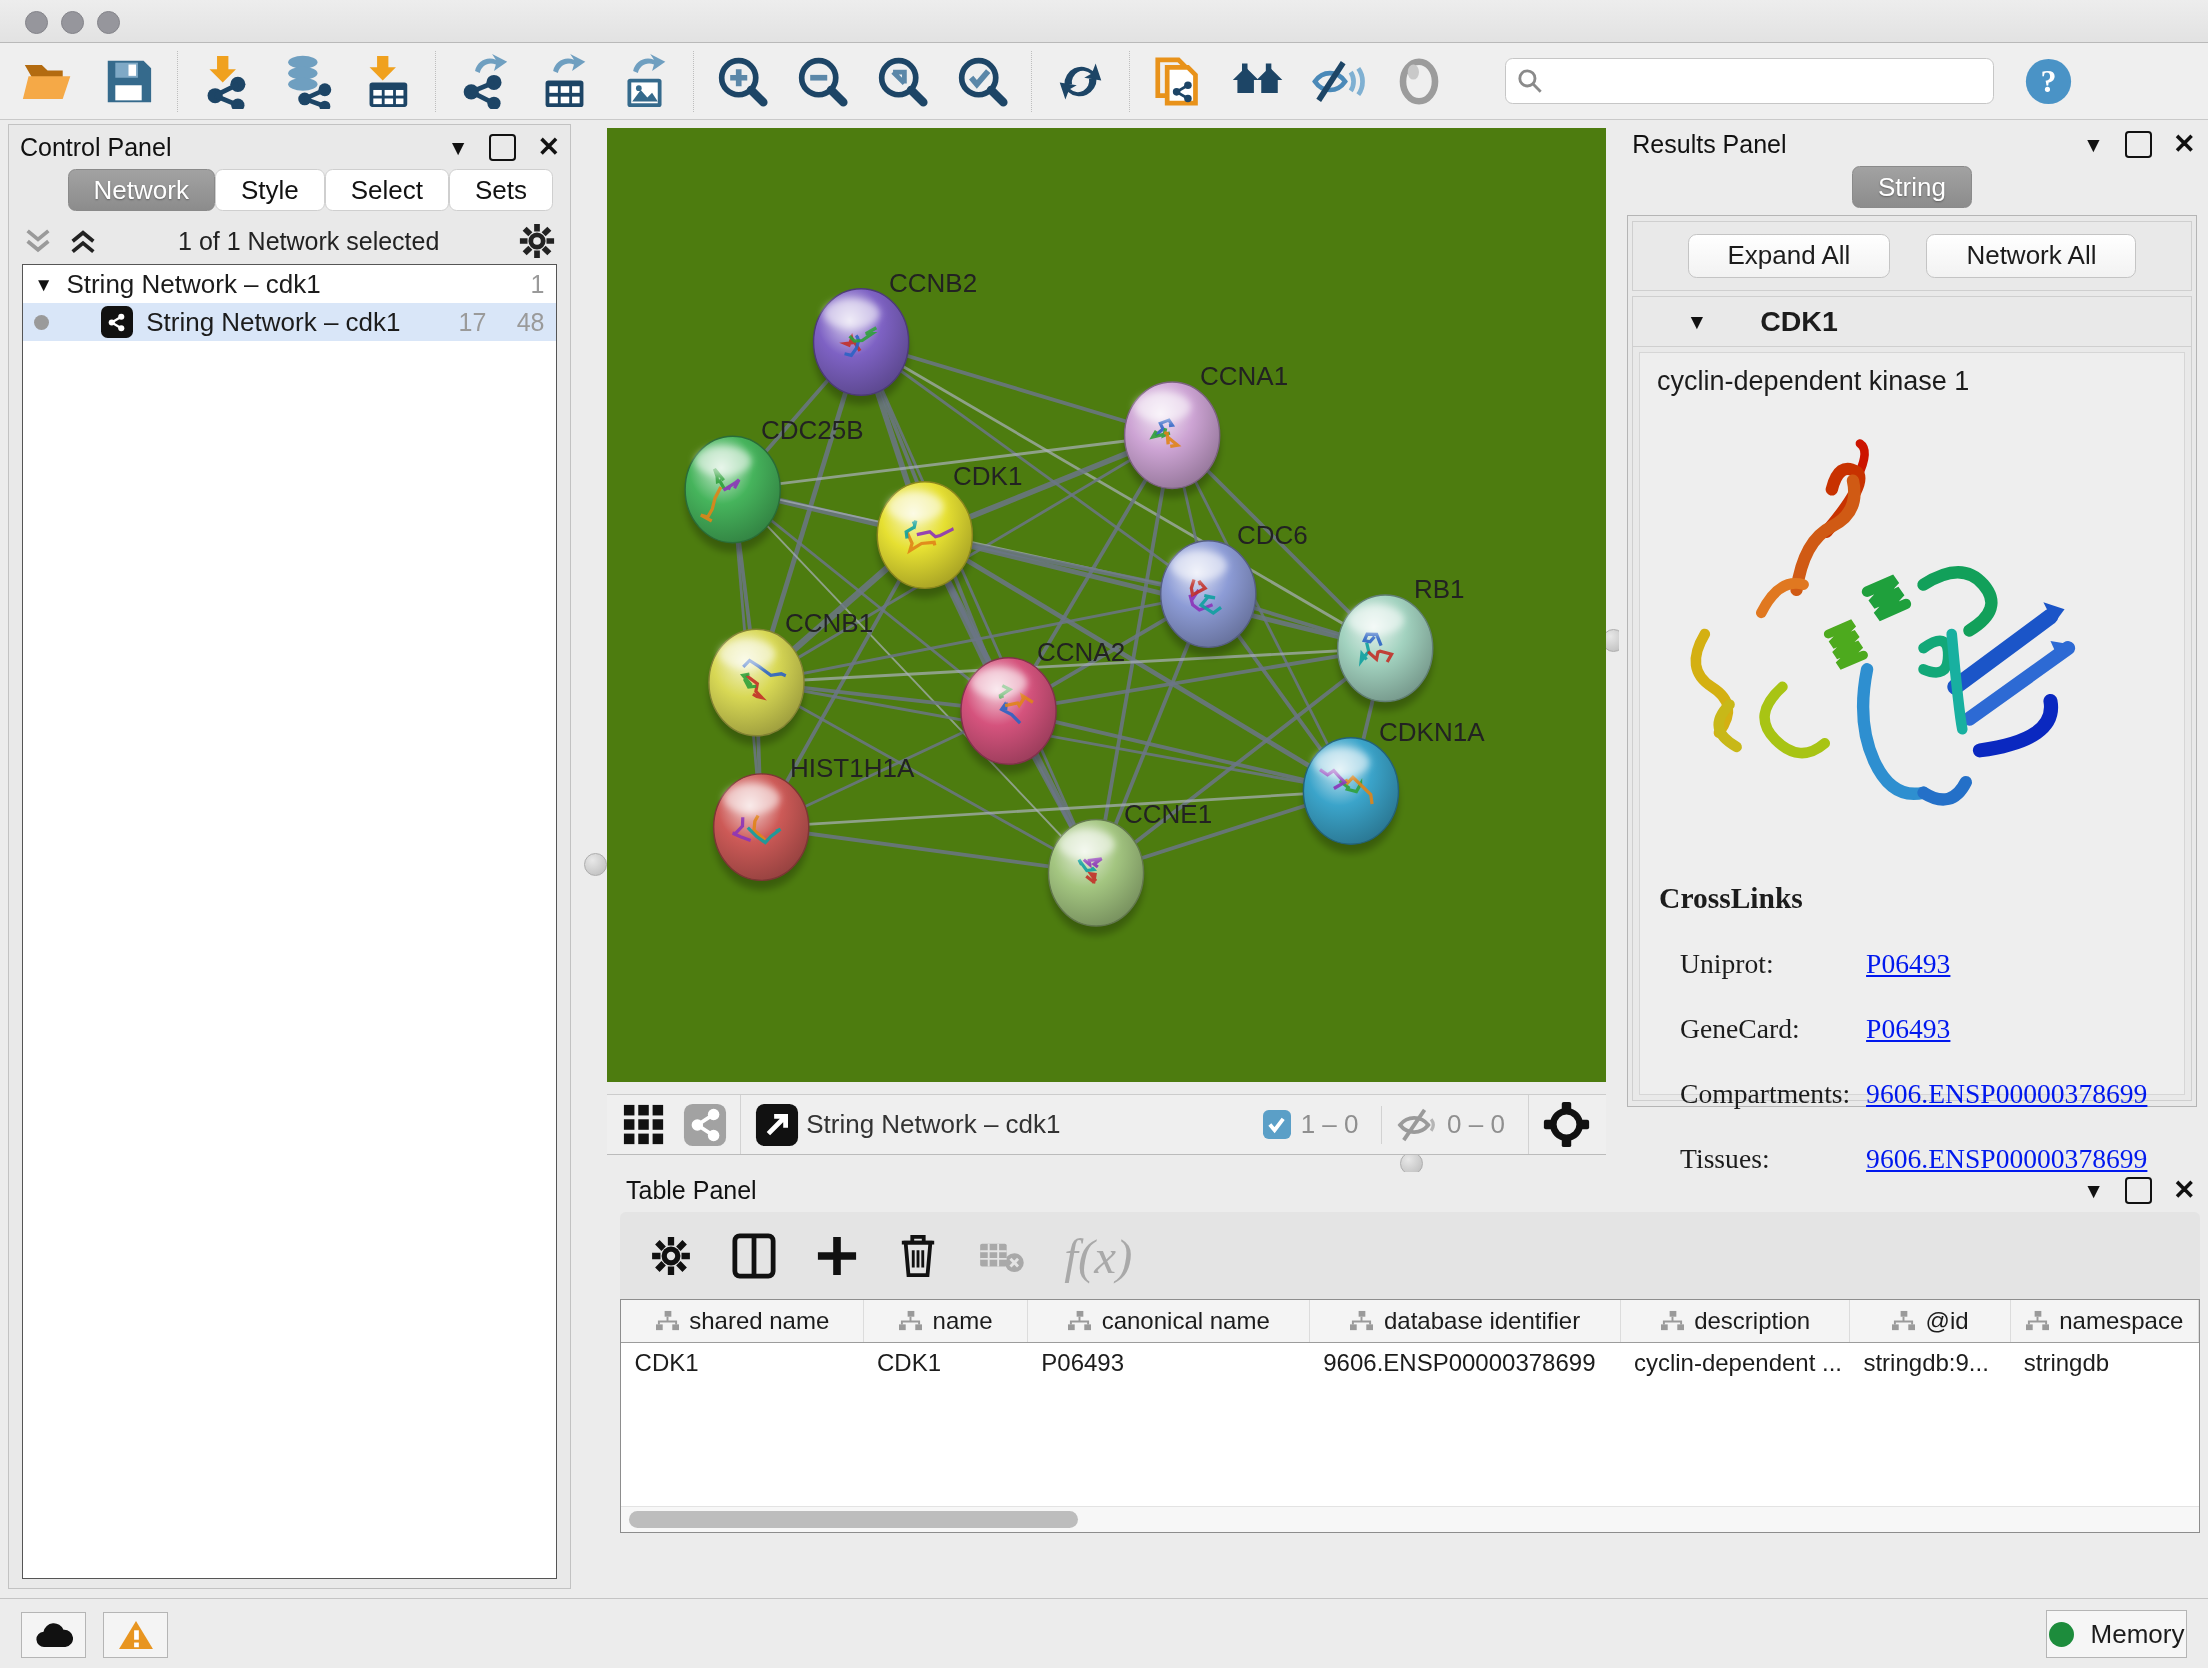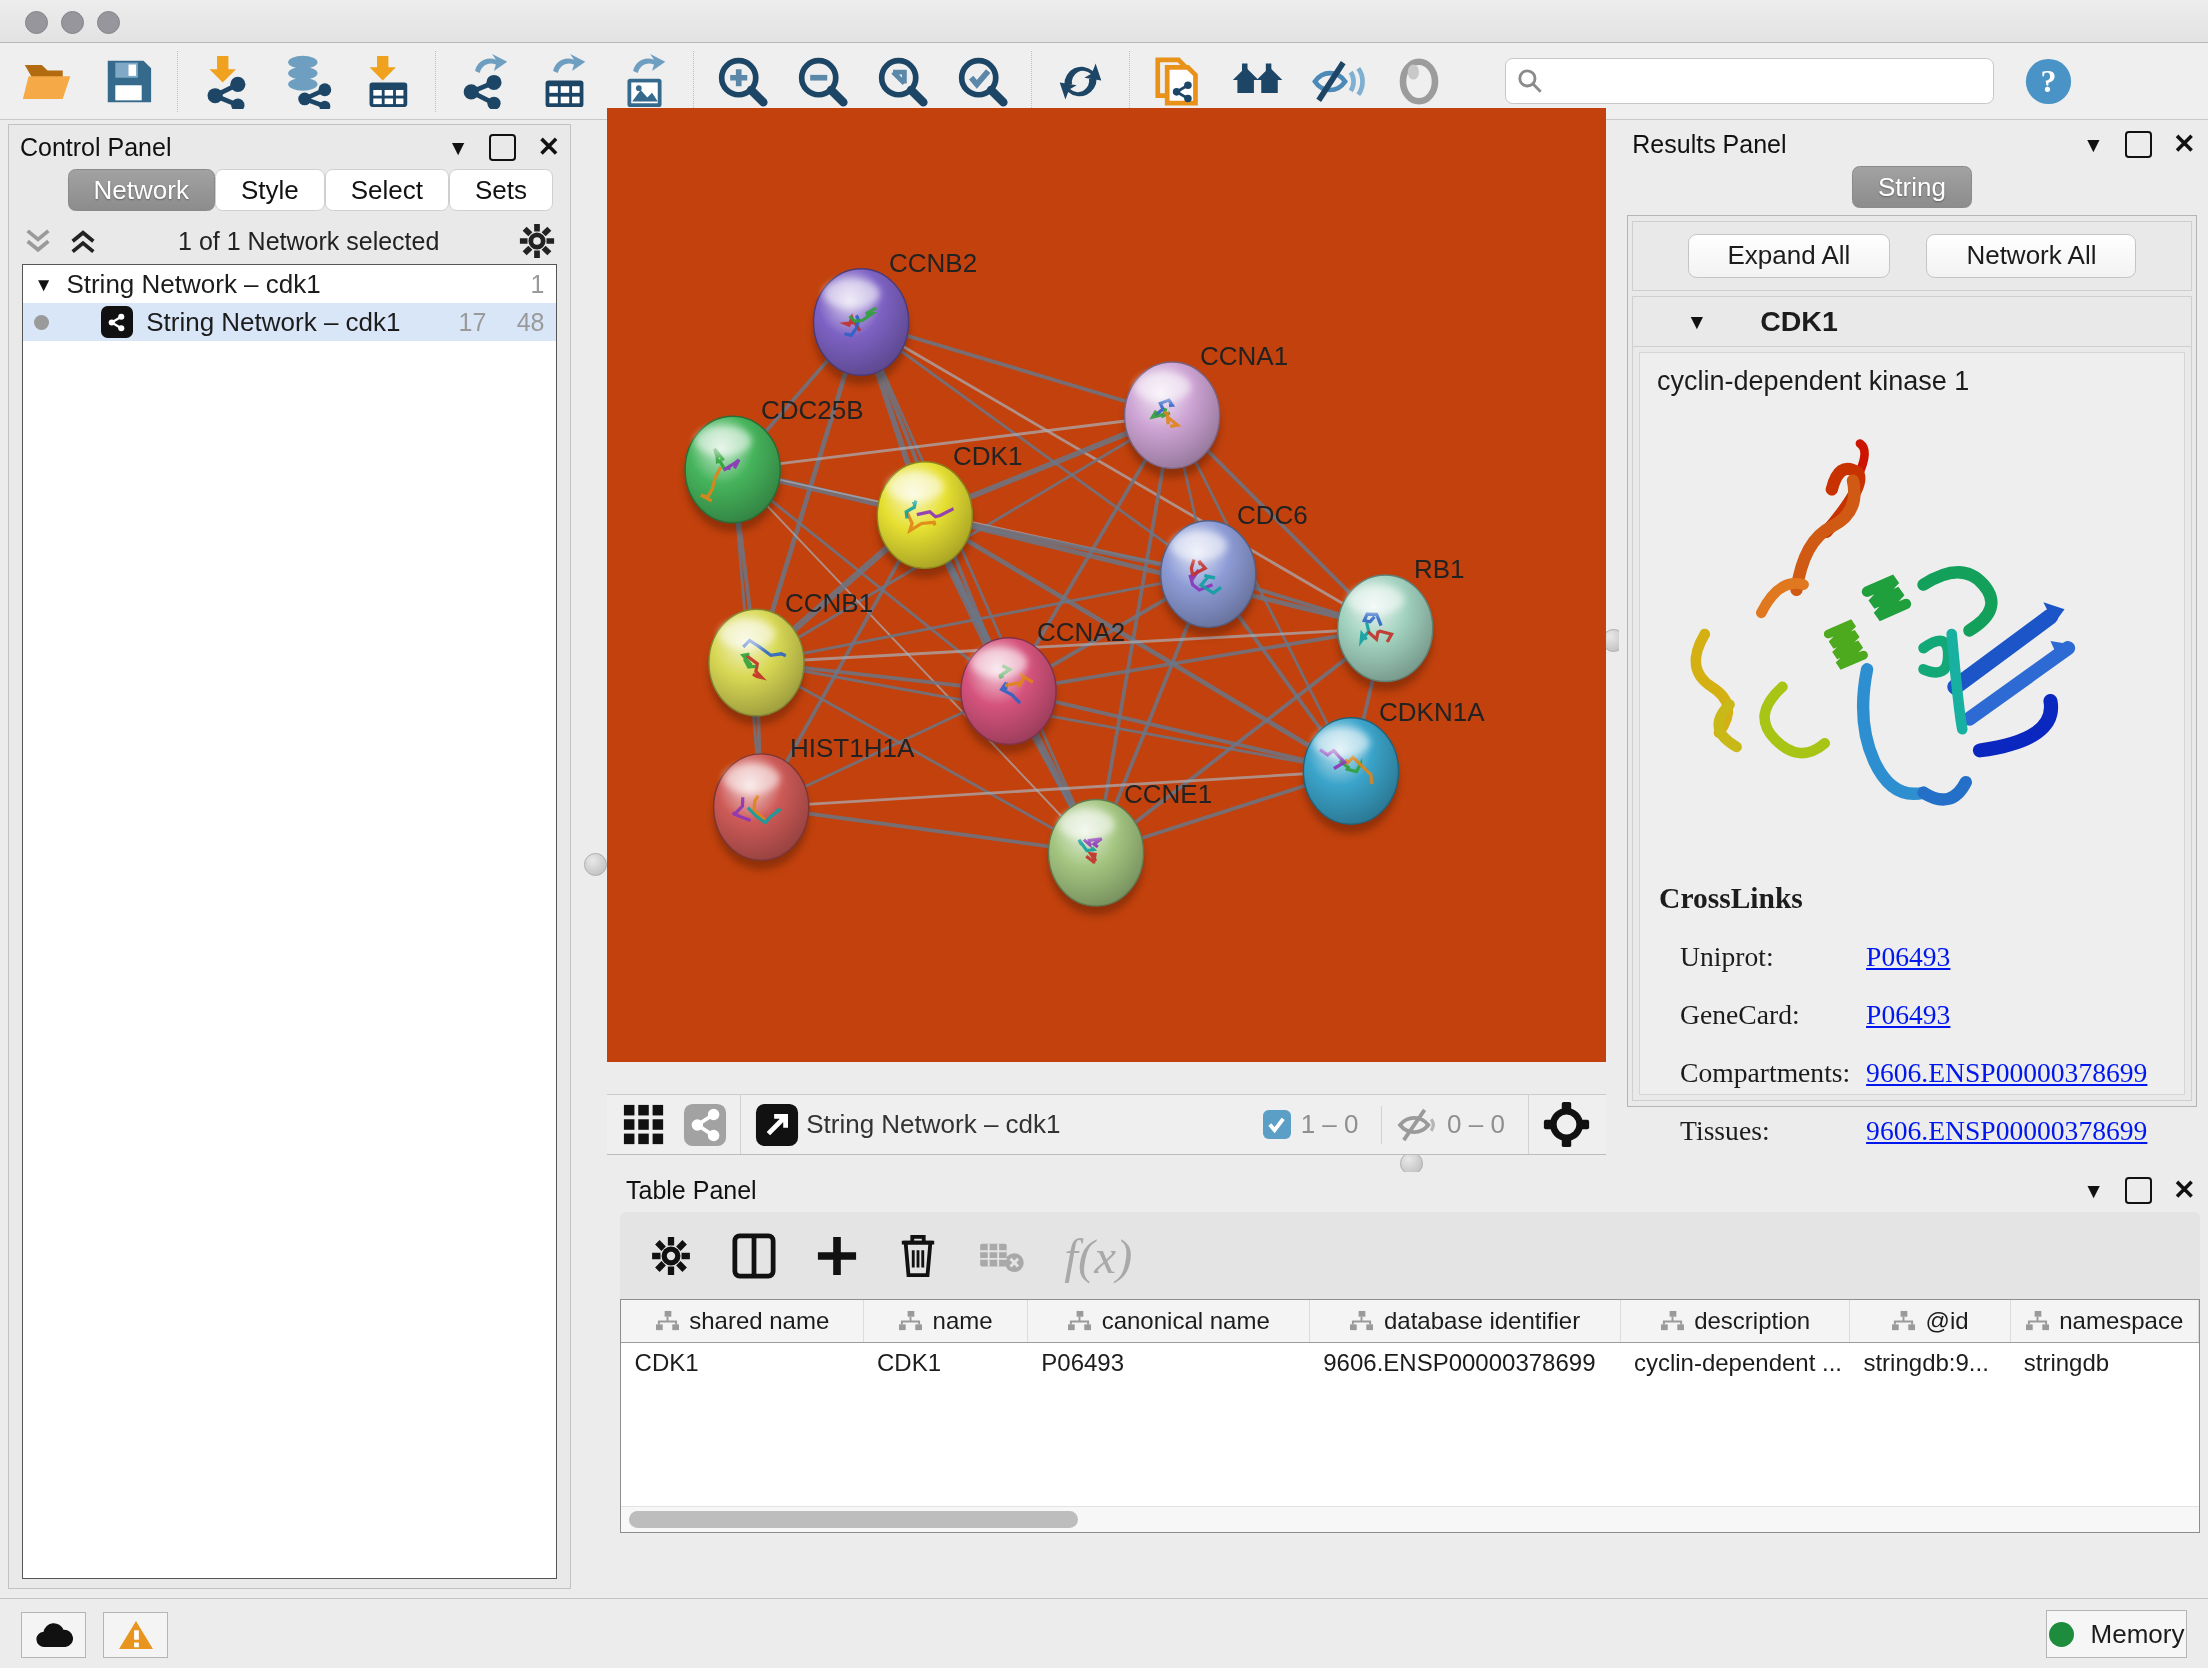--- a/index.html
+++ b/index.html
@@ -47,21 +47,21 @@
   #cp-status .grow{flex:1;text-align:center;font-size:25px;color:#222;}
   #cp-tree{position:absolute;left:13.3px;top:139px;width:533px;bottom:9.5px;background:#fff;
     border:1.9px solid #555;}
   .tree-row{height:38px;display:flex;align-items:center;font-size:26px;gap:13.3px;padding:0 11.4px;}
   .tree-row .cnt{color:#9a9a9a;font-size:25px;}
   .tree-row.sel{background:#d9e6f8;}
   .dot{width:15px;height:15px;border-radius:50%;background:#9a9a9a;}
   .share-badge{width:32px;height:32px;border-radius:6.7px;background:#111;display:flex;
     align-items:center;justify-content:center;}
   
-  #net-view{position:absolute;left:607px;top:108px;width:999px;height:954px;background:#c2410c;}
+  #net-view{position:absolute;left:607px;top:128px;width:999px;height:954px;background:#4d7c0f;}
   #net-svg{position:absolute;left:0;top:0;}
   .node-label{position:absolute;font-size:26px;color:#222;white-space:nowrap;}
   #net-footer{position:absolute;left:607px;top:1094px;width:999px;height:59px;
     background:#efefef;border-top:1px solid #cccccc;border-bottom:1px solid #bbb;
     display:flex;align-items:center;}
   .nf-sep{width:0;height:59px;border-left:1px solid #d2d2d2;margin:0 13.3px;}
   #nf-title{font-size:26px;color:#333;margin-left:7.6px;flex:1;}
   .nf-count{font-size:26px;color:#8f8f8f;margin:0 9.5px;}
   .checkbox{width:28.5px;height:28.5px;border-radius:5.7px;background:#5b9fc7;display:flex;
     align-items:center;justify-content:center;}
@@ -80,21 +80,21 @@
     border:1px solid #c4c4c4;border-radius:8.6px;font-size:26px;display:flex;align-items:center;}
   #rp-section{position:absolute;left:4.8px;right:4.8px;top:80px;bottom:4.8px;border:1px solid #cfcfcf;}
   #rp-sec-head{height:49px;display:flex;align-items:center;border-bottom:1px solid #cfcfcf;}
   #rp-gene{font-size:28.5px;font-weight:bold;}
   #rp-sec-body{position:absolute;left:5.7px;right:5.7px;top:55px;bottom:5.7px;border:1px solid #d6d6d6;
     background:#eeeeee;}
   #rp-desc{font-size:27px;padding:13.3px 0 0 17px;}
   #protein-img{position:absolute;left:19px;top:67px;}
   #crosslinks{position:absolute;left:19px;top:529px;right:11.4px;font-family:"Liberation Serif",serif;}
   #cl-title{font-size:29.5px;font-weight:bold;}
-  .cl-row{display:flex;margin-top:26px;font-size:27.6px;}
+  .cl-row{display:flex;margin-top:33px;font-size:27.6px;}
   .cl-label{width:186px;padding-left:21px;}
   .cl-link{color:#0018ee;text-decoration:underline;}
   
   #table-panel{position:absolute;left:607px;top:1172px;width:1602px;height:426px;background:#ececec;}
   #tp-head{position:absolute;left:19px;right:13.3px;top:1.9px;height:34px;display:flex;align-items:center;}
   #tp-toolbar{position:absolute;left:13.3px;right:9.5px;top:40px;height:88px;background:#e4e4e4;
     border-radius:5.7px 5.7px 0 0;display:flex;align-items:center;gap:40px;padding-left:30px;}
   #fx{font-family:"Liberation Serif",serif;font-style:italic;font-size:49px;color:#a9a9a9;}
   #tp-table{position:absolute;left:13.3px;right:9.5px;top:127px;height:232px;background:#fff;
     border:1.9px solid #8d8d8d;overflow:hidden;}

